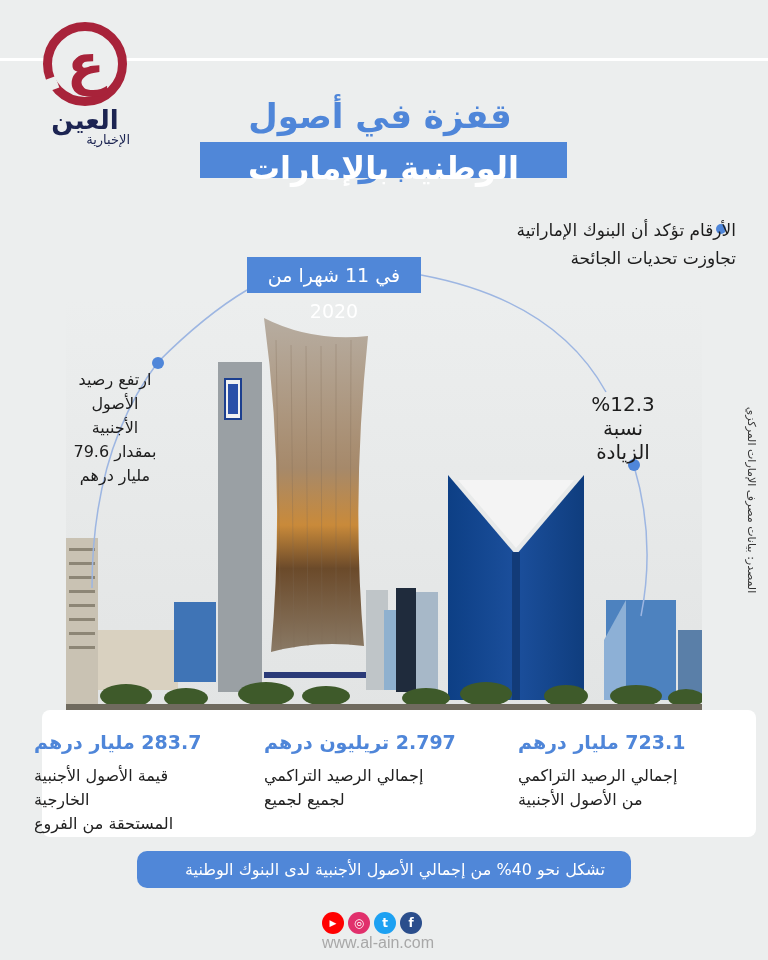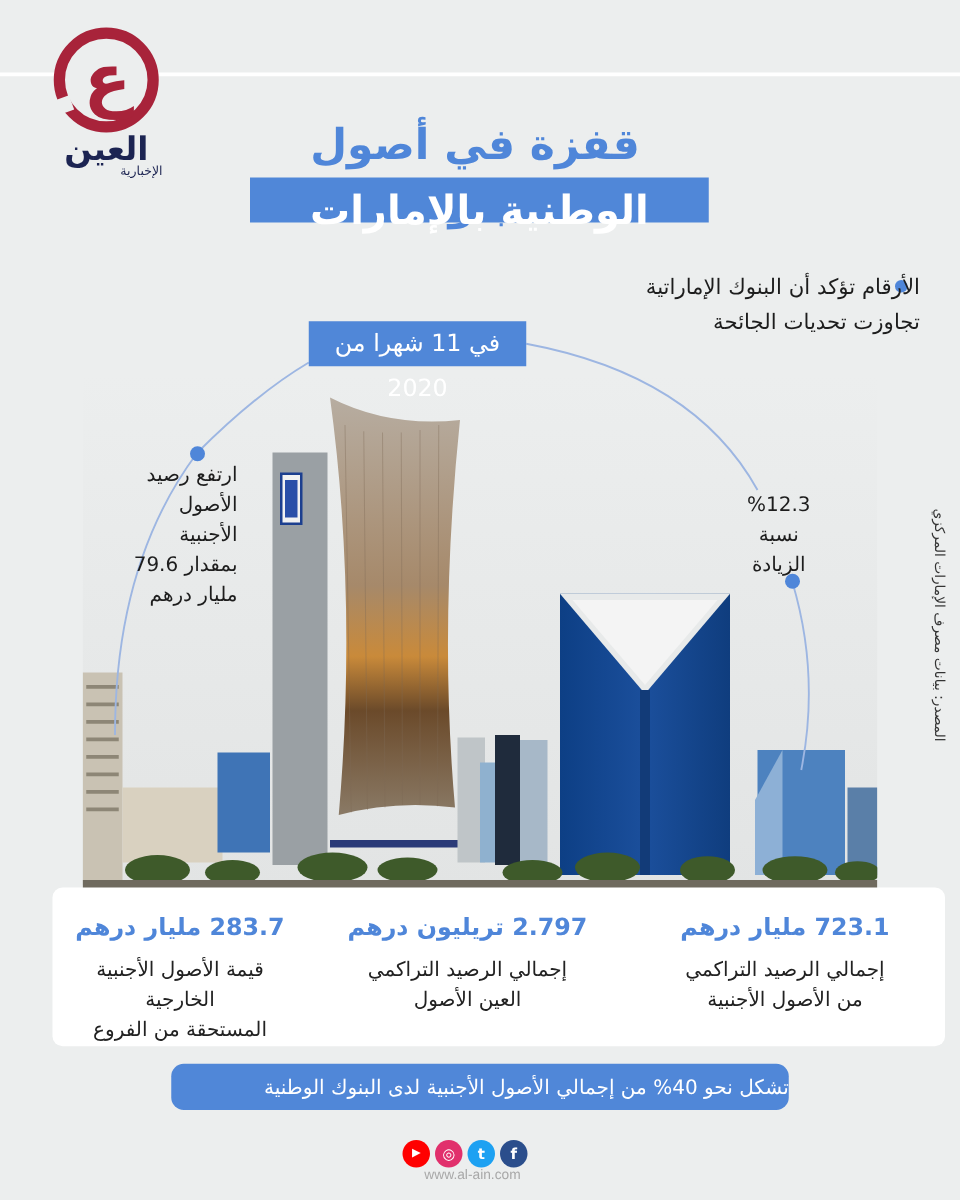--- a/index.html
+++ b/index.html
@@ -11,59 +11,59 @@
   
   .top-line { left:0; top:58px; width:768px; height:3px; background:#ffffff; }
 
   
   .logo { left:34px; top:22px; width:100px; height:116px; }
   .logo-ring { position:absolute; left:9px; top:0; width:84px; height:84px; border-radius:50%;
                border:9px solid #a8233a; background:#eceeee; }
   .logo-gap { position:absolute; left:0; top:58px; width:24px; height:12px; background:#eceeee; transform:rotate(-20deg); }
   .logo-letter { position:absolute; left:30px; top:8px; width:44px; text-align:center; font-size:56px; font-weight:bold; color:#a8233a; line-height:68px; }
   .logo-name { position:absolute; left:6px; top:84px; width:90px; text-align:center; font-size:26px; font-weight:bold; color:#1c2452; line-height:28px; }
-  .logo-sub { position:absolute; left:52px; top:110px; width:44px; text-align:right; font-size:10px; color:#1c2452; }
+  .logo-sub { position:absolute; left:52px; top:110px; width:44px; text-align:right; font-size:13px; color:#1c2452; }
 
   
   .title1 { left:190px; top:92px; width:380px; text-align:center; font-size:34px; font-weight:bold; color:#4f86d9; line-height:48px; }
   .title2 { left:200px; top:142px; width:367px; height:36px; background:#5087d8; color:#ffffff; text-align:center; font-size:32px; font-weight:bold; line-height:53px; }
 
   
   .intro { left:436px; top:216px; width:300px; text-align:right; font-size:17px; line-height:28px; color:#1d1d1d; }
   .intro-dot { left:716px; top:224px; width:10px; height:10px; border-radius:50%; background:#4f86d9; }
 
   
   .period { left:247px; top:257px; width:174px; height:36px; background:#5087d8; color:#ffffff; font-size:19px; line-height:36px; text-align:center; }
 
   
   .arc-svg { left:0; top:240px; width:768px; height:480px; }
 
   
-  .callout-left { left:40px; top:368px; width:150px; text-align:right; font-size:16px; line-height:24px; }
-  .callout-right { left:568px; top:392px; width:110px; text-align:center; font-size:16px; line-height:24px; }
+  .callout-left { left:40px; top:368px; width:150px; text-align:center; font-size:16px; line-height:24px; }
+  .callout-right { left:568px; top:392px; width:110px; text-align:center; font-size:20px; line-height:24px; }
 
   
   .source { left:618px; top:490px; width:260px; height:20px; transform:rotate(90deg); transform-origin:center; font-size:11px; color:#333; text-align:center; white-space:nowrap; }
 
   
   .skyline { left:66px; top:300px; width:636px; height:412px; overflow:hidden; }
 
   
   .card { left:42px; top:710px; width:714px; height:127px; background:#ffffff; border-radius:8px; }
-  .stat { position:absolute; top:18px; width:220px; text-align:center; direction:rtl; }
+  .stat { position:absolute; top:18px; width:220px; text-align:left; direction:rtl; }
   .stat-value { font-size:19px; font-weight:bold; color:#4f86d9; line-height:28px; }
   .stat-desc { font-size:16px; line-height:24px; color:#222; margin-top:8px; }
 
   
-  .banner { left:137px; top:851px; width:494px; height:37px; background:#5087d8; border-radius:10px; color:#fff; font-size:16px; line-height:37px; text-align:right; }
+  .banner { left:137px; top:851px; width:494px; height:37px; background:#5087d8; border-radius:10px; color:#fff; font-size:16px; line-height:37px; text-align:left;padding-left:48px; }
 
   
   .social { left:322px; top:912px; width:108px; height:22px; display:flex; gap:4px; }
   .soc { width:22px; height:22px; border-radius:50%; display:flex; align-items:center; justify-content:center; color:#fff; font-size:12px; font-weight:bold; }
-  .url { left:318px; top:934px; width:120px; text-align:center; font-size:11px; color:#a8a8a8; font-family:"Liberation Sans", sans-serif; }
+  .url { left:318px; top:934px; width:120px; text-align:center; font-size:16px; color:#a8a8a8; font-family:"Liberation Sans", sans-serif; }
 </style>
 </head>
 <body>
 
 <div class="abs top-line"></div>
 
 <div class="abs logo">
   <div class="logo-ring"></div>
   <div class="logo-gap"></div>
   <div class="logo-letter">ع</div>
@@ -193,21 +193,21 @@
     <div class="stat-value">723.1 مليار درهم</div>
     <div class="stat-desc">
       <div>إجمالي الرصيد التراكمي</div>
       <div>من الأصول الأجنبية</div>
     </div>
   </div>
   <div class="stat" style="right:272px;">
     <div class="stat-value">2.797 تريليون درهم</div>
     <div class="stat-desc">
       <div>إجمالي الرصيد التراكمي</div>
-      <div>العين الأصول</div>
+      <div>لجميع لجميع</div>
     </div>
   </div>
   <div class="stat" style="right:502px;">
     <div class="stat-value">283.7 مليار درهم</div>
     <div class="stat-desc">
       <div>قيمة الأصول الأجنبية</div>
       <div>الخارجية</div>
       <div>المستحقة من الفروع</div>
     </div>
   </div>

